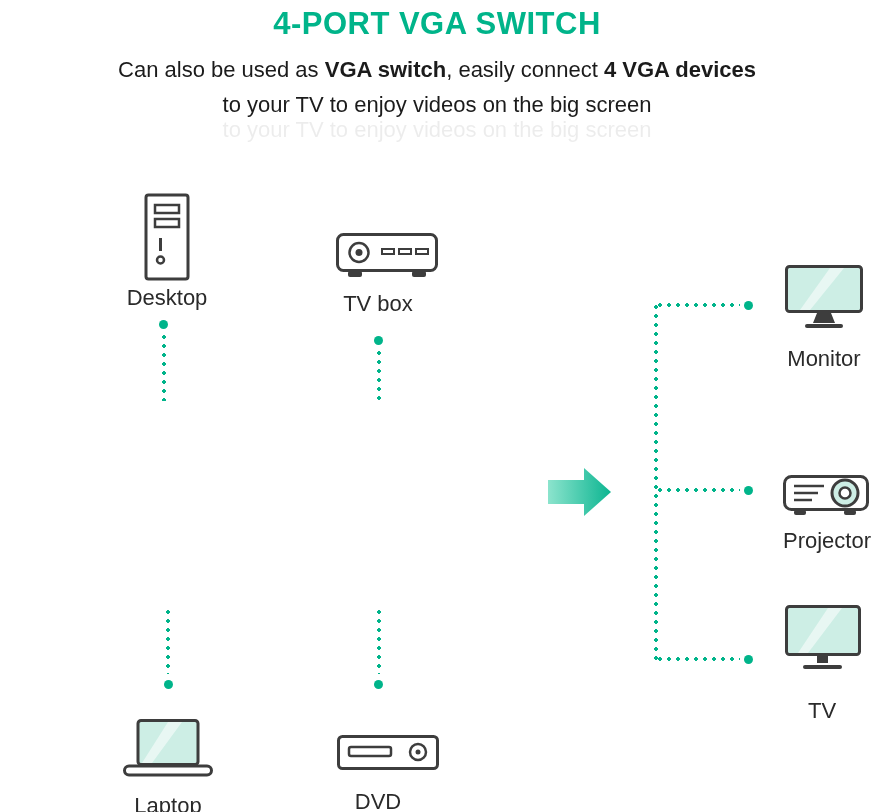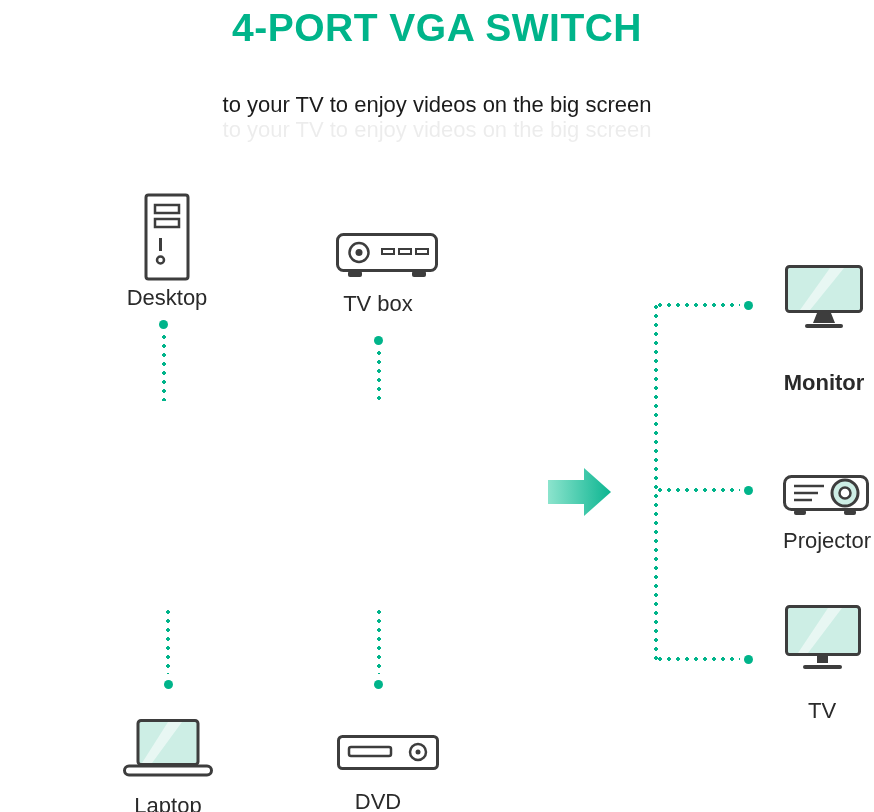--- a/index.html
+++ b/index.html
@@ -3,21 +3,21 @@
 <meta charset="utf-8">
 <style>
   html,body{margin:0;padding:0;background:#ffffff;}
   .canvas{
     position:relative;width:874px;height:812px;background:#ffffff;
     font-family:"Liberation Sans",sans-serif;overflow:hidden;
   }
   .abs{position:absolute;}
   .title{
     left:0;top:6px;width:100%;text-align:center;
-    font-size:39px;font-weight:bold;color:#00b48a;letter-spacing:.5px;
+    font-size:31px;font-weight:bold;color:#00b48a;letter-spacing:.5px;
   }
   .subline{left:0;width:100%;text-align:center;font-size:22px;color:#1b1b1b;}
   .subline b{font-weight:bold;}
   .ghost{opacity:.08;filter:blur(.6px);}
   .dev-label{font-size:22px;color:#2a2a2a;text-align:center;}
 
   
   .vdots{width:4px;background-image:radial-gradient(circle 2px at 2px 4px,#00b48a 98%,rgba(0,0,0,0) 100%);
          background-size:4px 9px;background-repeat:repeat-y;}
   .hdots{height:4px;background-image:radial-gradient(circle 2px at 4px 2px,#00b48a 98%,rgba(0,0,0,0) 100%);
@@ -40,20 +40,21 @@
   .btn-num{margin-top:7px;color:#8f8f8f;font-size:11px;}
 
   .icon svg{display:block;}
 </style>
 </head>
 <body>
 
 <div class="canvas">
 
   <div class="abs title">4-PORT VGA SWITCH</div>
+  <div class="abs subline" style="top:57px;"><span>Can also be used as </span><b>VGA switch</b><span>, easily connect </span><b>4 VGA devices</b></div>
   <div class="abs subline" style="top:92px;">to your TV to enjoy videos on the big screen</div>
   <div class="abs subline ghost" style="top:117px;">to your TV to enjoy videos on the big screen</div>
 
   <span class="abs icon" style="left:143px;top:192px;">
     <svg width="48" height="92" viewBox="0 0 48 92">
       <rect x="3" y="3" width="42" height="84" rx="2.5" fill="#ffffff" stroke="#3d3d3d" stroke-width="3"></rect>
       <rect x="12" y="13" width="24" height="8" fill="none" stroke="#3d3d3d" stroke-width="2.5"></rect>
       <rect x="12" y="27" width="24" height="8" fill="none" stroke="#3d3d3d" stroke-width="2.5"></rect>
       <rect x="16" y="46" width="3" height="13" fill="#3d3d3d"></rect>
       <circle cx="17.5" cy="68" r="3.5" fill="none" stroke="#3d3d3d" stroke-width="2.5"></circle>
@@ -124,21 +125,21 @@
   <div class="abs dot" style="left:744px;top:654.5px;"></div>
 
   <span class="abs icon" style="left:784px;top:264px;">
     <svg width="80" height="66" viewBox="0 0 80 66">
       <rect x="2.5" y="2.5" width="75" height="45" rx="3" fill="#cdeee5" stroke="#3d3d3d" stroke-width="3"></rect>
       <polygon points="46,4 60,4 26,46 16,46" fill="#ffffff" opacity=".55"></polygon>
       <polygon points="33,49 47,49 51,59 29,59" fill="#3d3d3d"></polygon>
       <rect x="21" y="60" width="38" height="4" rx="2" fill="#3d3d3d"></rect>
     </svg>
   </span>
-  <div class="abs dev-label" style="left:777px;top:370px;width:94px;font-weight:bold;">Monitor</div>
+  <div class="abs dev-label" style="left:777px;top:346px;width:94px;">Monitor</div>
 
   <span class="abs icon" style="left:782px;top:468px;">
     <svg width="88" height="52" viewBox="0 0 88 52">
       <rect x="2.5" y="8.5" width="83" height="33" rx="7" fill="#ffffff" stroke="#3d3d3d" stroke-width="3"></rect>
       <line x1="12" y1="18" x2="42" y2="18" stroke="#3d3d3d" stroke-width="2.5"></line>
       <line x1="12" y1="25" x2="36" y2="25" stroke="#3d3d3d" stroke-width="2.5"></line>
       <line x1="12" y1="32" x2="30" y2="32" stroke="#3d3d3d" stroke-width="2.5"></line>
       <circle cx="63" cy="25" r="13" fill="#cdeee5" stroke="#3d3d3d" stroke-width="3"></circle>
       <circle cx="63" cy="25" r="5.5" fill="#ffffff" stroke="#3d3d3d" stroke-width="2.5"></circle>
       <rect x="12" y="42" width="12" height="5" rx="2" fill="#3d3d3d"></rect>

